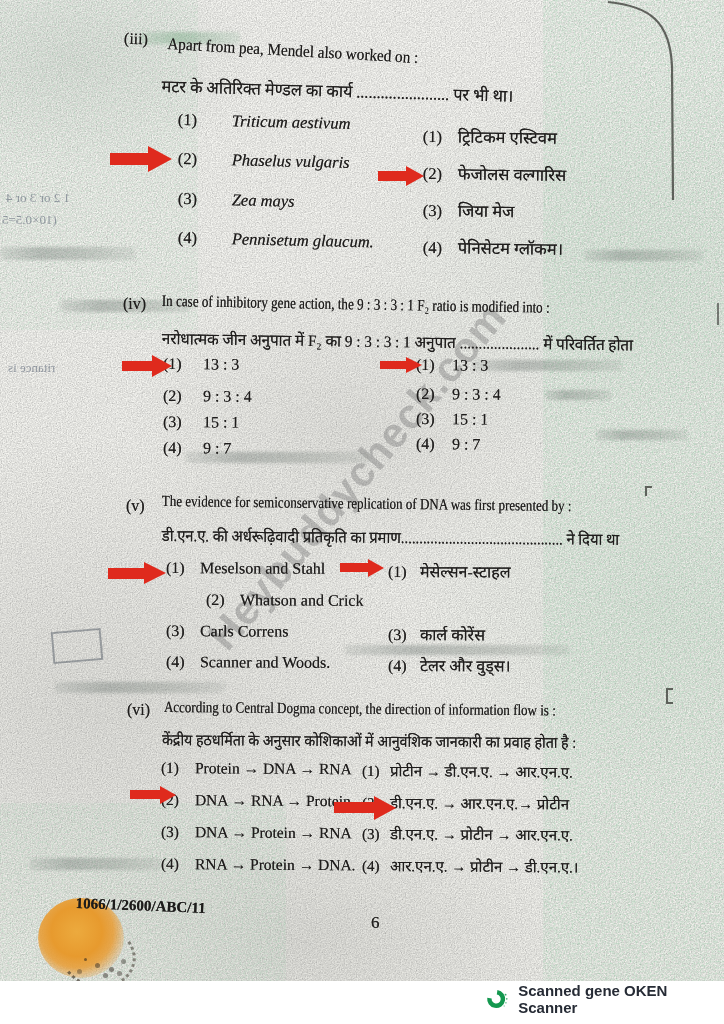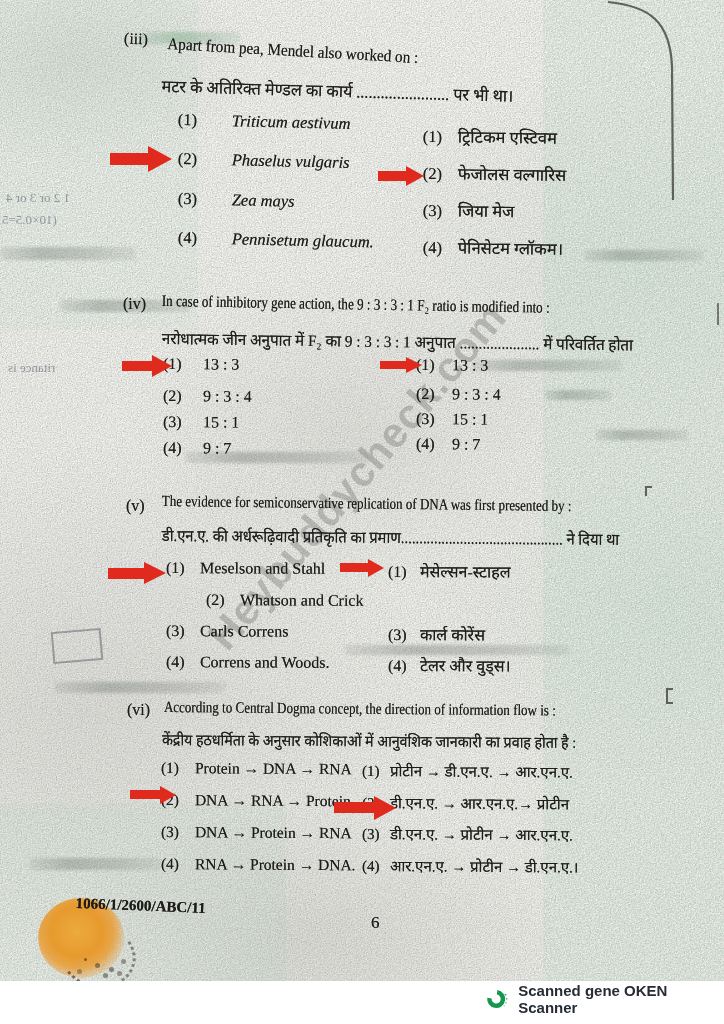--- a/index.html
+++ b/index.html
@@ -137,21 +137,21 @@
   <div class="row en" style="left:416px;top:410px;font-size:16px;transform:rotate(.5deg);"><span class="onum w36">(3)</span><span>15 : 1</span></div>
   <div class="row en" style="left:416px;top:435px;font-size:16px;transform:rotate(.5deg);"><span class="onum w36">(4)</span><span>9 : 7</span></div>
 
   <div class="t en qn" style="left:126px;top:497px;">(v)</div>
   <div class="t en condense" style="left:162px;top:492px;font-size:15.5px;transform:rotate(.7deg) scaleX(.84);">The evidence for semiconservative replication of DNA was first presented by :</div>
   <div class="t hi condense" style="left:162px;top:524px;font-size:16px;transform:rotate(.5deg) scaleX(.92);">डी.एन.ए. की अर्धरूढ़िवादी प्रतिकृति का प्रमाण............................................ ने दिया था</div>
 
   <div class="row en" style="left:166px;top:559px;font-size:16px;transform:rotate(.3deg);"><span class="onum w34">(1)</span><span>Meselson and Stahl</span></div>
   <div class="row en" style="left:166px;top:591px;font-size:16px;transform:rotate(.3deg);margin-left:40px;"><span class="onum w34">(2)</span><span>Whatson and Crick</span></div>
   <div class="row en" style="left:166px;top:622px;font-size:16px;transform:rotate(.3deg);"><span class="onum w34">(3)</span><span>Carls Correns</span></div>
-  <div class="row en" style="left:166px;top:653px;font-size:16px;transform:rotate(.3deg);"><span class="onum w34">(4)</span><span>Correns and Woods.</span></div>
+  <div class="row en" style="left:166px;top:653px;font-size:16px;transform:rotate(.3deg);"><span class="onum w34">(4)</span><span>Scanner and Woods.</span></div>
 
   <div class="row hi" style="left:388px;top:560px;font-size:16px;transform:rotate(.3deg);"><span class="onum w32">(1)</span><span>मेसेल्सन-स्टाहल</span></div>
   <div class="row hi" style="left:388px;top:623px;font-size:16px;transform:rotate(.3deg);"><span class="onum w32">(3)</span><span>कार्ल कोरेंस</span></div>
   <div class="row hi" style="left:388px;top:654px;font-size:16px;transform:rotate(.3deg);"><span class="onum w32">(4)</span><span>टेलर और वुड्स।</span></div>
 
   <div class="t en qn" style="left:127px;top:701px;">(vi)</div>
   <div class="t en condense" style="left:164px;top:698px;font-size:15.5px;transform:rotate(.5deg) scaleX(.84);">According to Central Dogma concept, the direction of information flow is :</div>
   <div class="t hi condense" style="left:162px;top:728px;font-size:15.5px;transform:rotate(.4deg) scaleX(.92);">केंद्रीय हठधर्मिता के अनुसार कोशिकाओं में आनुवंशिक जानकारी का प्रवाह होता है :</div>
 
   <div class="row en" style="left:161px;top:759px;font-size:15.5px;transform:rotate(.4deg);"><span class="onum w34">(1)</span><span>Protein → DNA → RNA</span></div>

